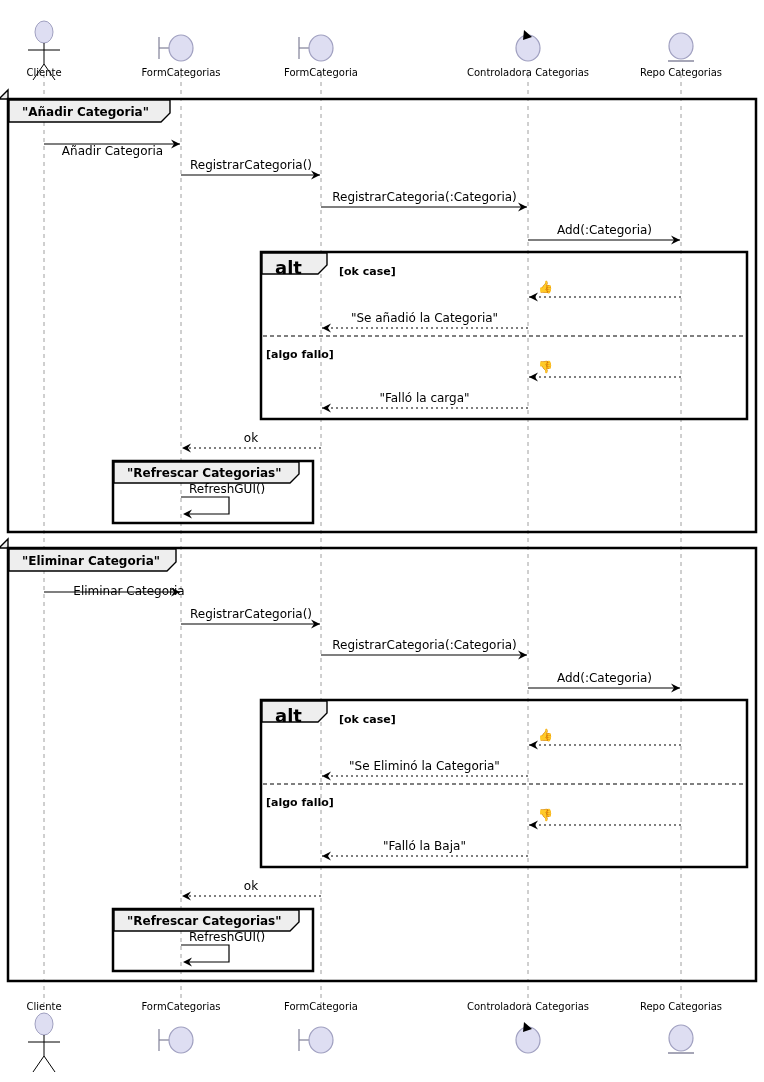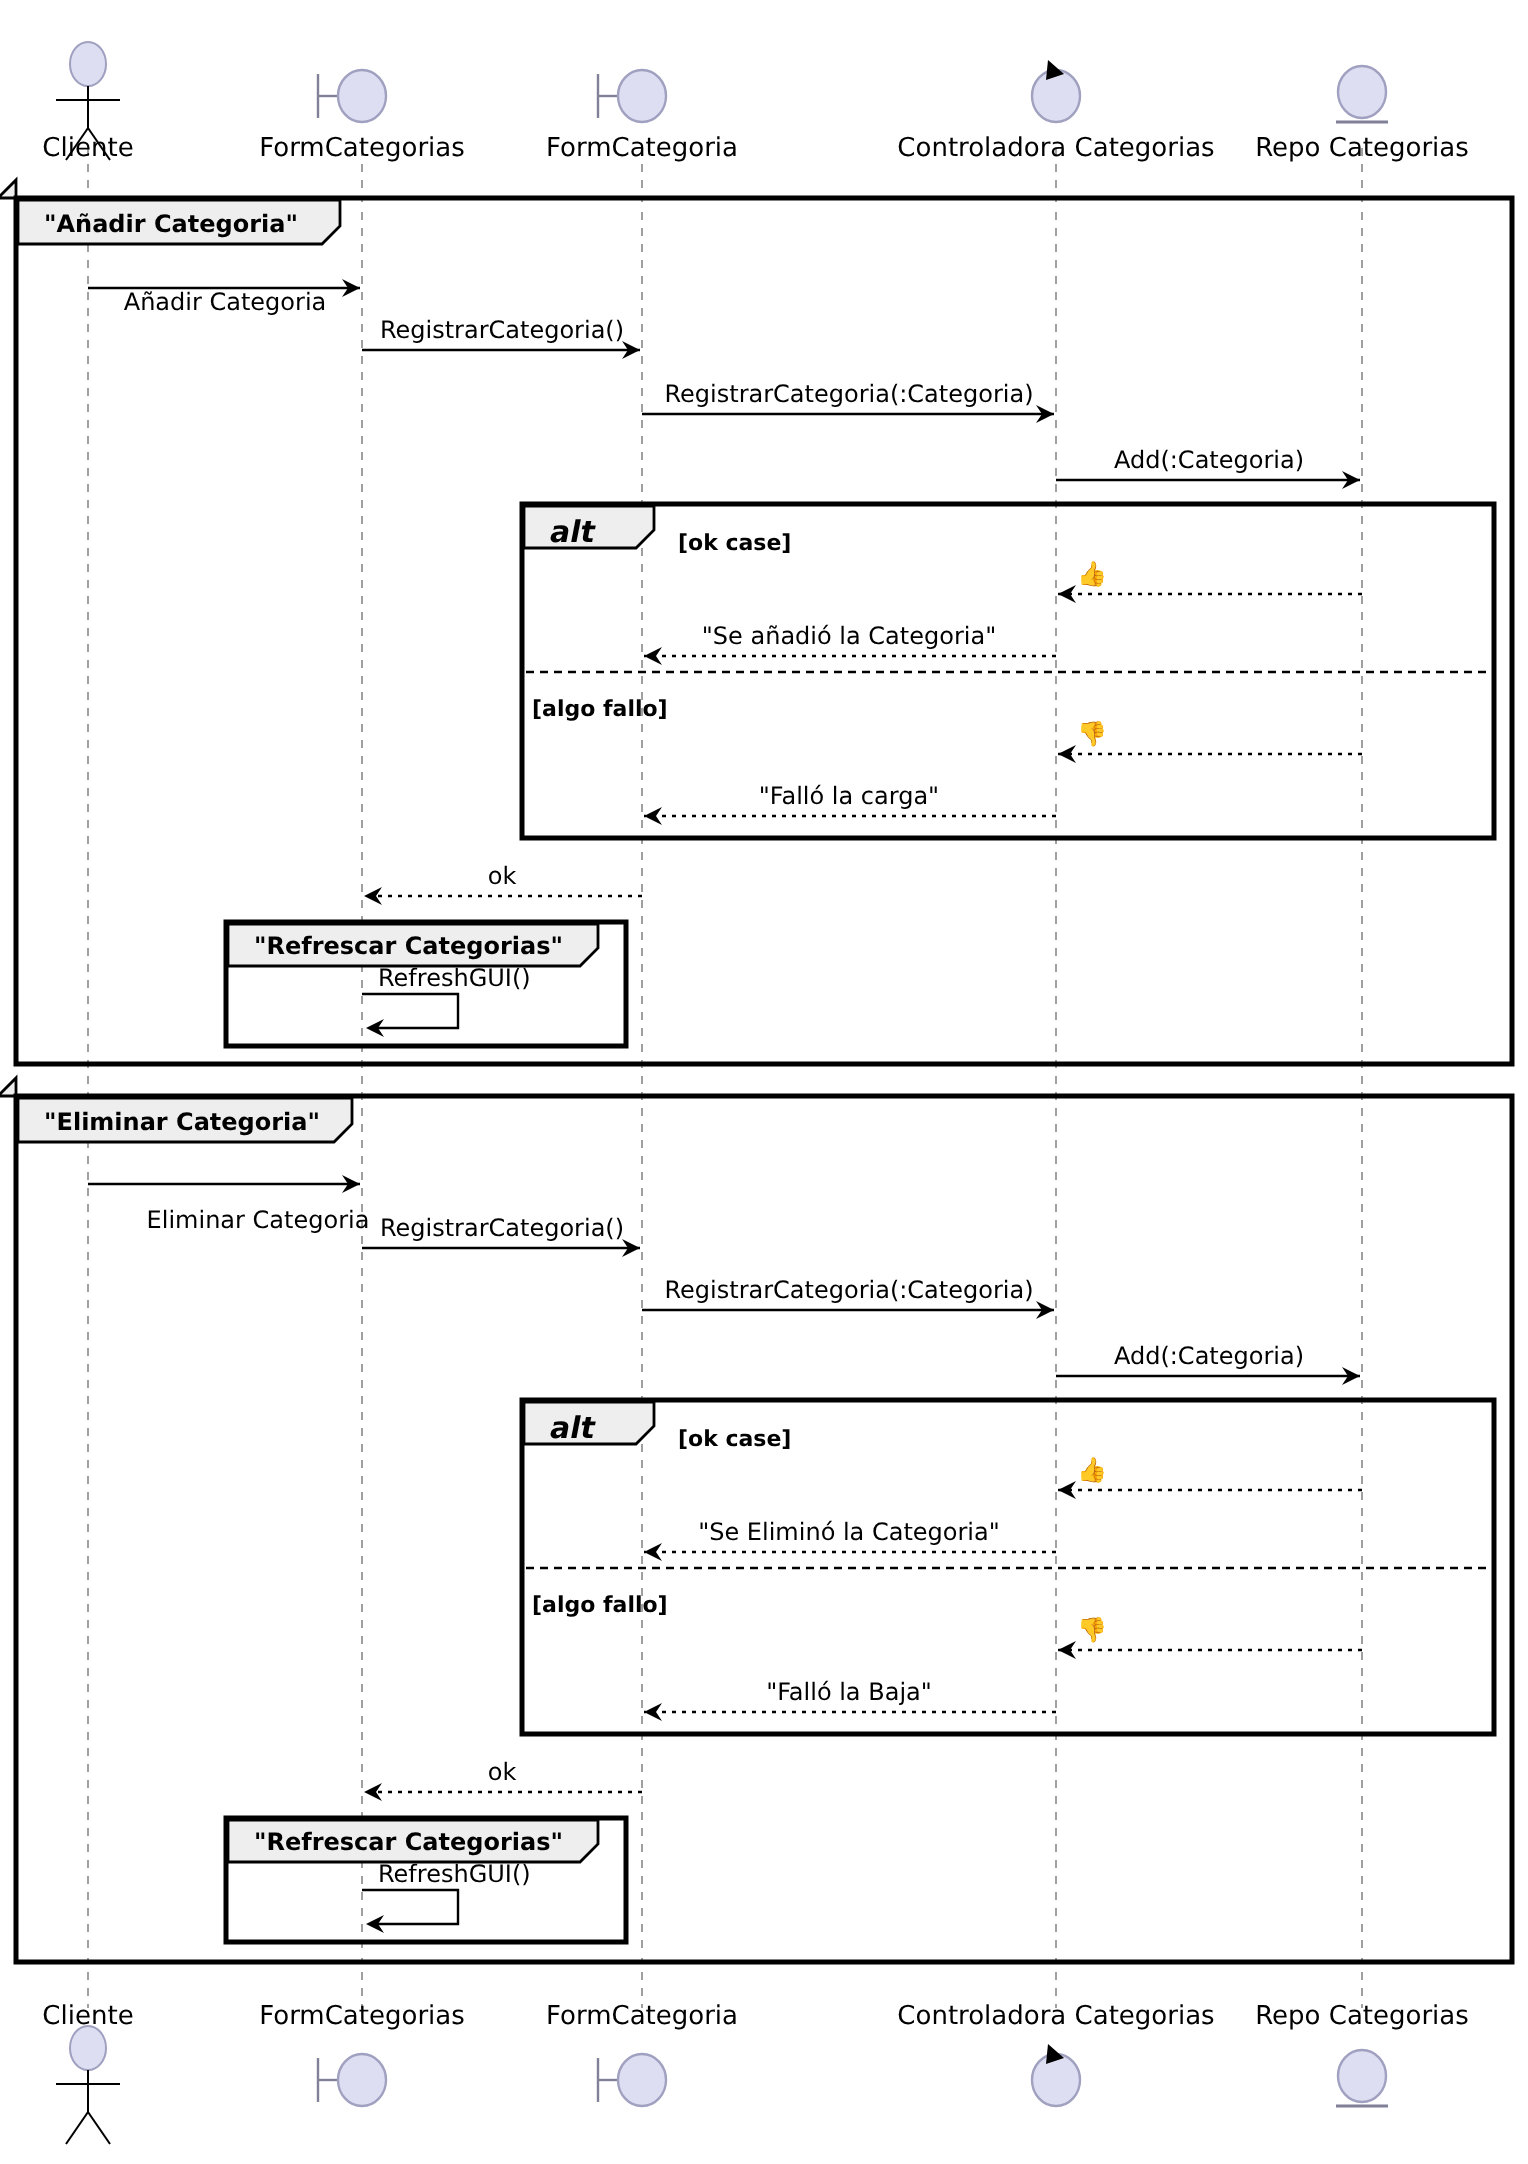--- a/index.html
+++ b/index.html
@@ -1,23 +1,23 @@
 <!DOCTYPE html>
 <html><head>
 <meta charset="utf-8">
 <style>
   html,body{margin:0;padding:0;background:#ffffff;}
   body{font-family:"DejaVu Sans","Liberation Sans",sans-serif;}
   #diagram{position:relative;width:764px;height:1082px;overflow:hidden;background:#fff;}
   #diagram svg{position:absolute;left:0;top:0;}
   .lbl{position:absolute;white-space:nowrap;color:#000;}
-  .participant-name{font-size:13px;}
+  .participant-name{font-size:10px;}
   .msg-label{font-size:12px;}
   .frag-title{font-size:12px;font-weight:bold;}
-  .frag-op{font-size:15px;font-weight:bold;font-style:italic;}
+  .frag-op{font-size:18px;font-weight:bold;}
   .frag-guard{font-size:11px;font-weight:bold;}
   .emoji{font-size:12px;}
 </style>
 </head>
 <body>
 
 <div id="diagram">
   <svg id="canvas" width="764" height="1082">
       <line x1="44" y1="74" x2="44" y2="1004" stroke="#A0A0A0" stroke-width="1" stroke-dasharray="4,4"></line>
       <line x1="181" y1="74" x2="181" y2="1004" stroke="#A0A0A0" stroke-width="1" stroke-dasharray="4,4"></line>
@@ -149,21 +149,21 @@
       <div class="lbl frag-op" style="left: 275px; top: 257px;">alt</div>
       <div class="lbl frag-guard" style="left: 339px; top: 265px;">[ok case]</div>
       <div class="lbl emoji" style="left: 546px; top: 280px; transform: translateX(-50%);">👍</div>
       <div class="lbl msg-label" style="left: 424.5px; top: 311px; transform: translateX(-50%);">"Se añadió la Categoria"</div>
       <div class="lbl frag-guard" style="left: 266px; top: 348px;">[algo fallo]</div>
       <div class="lbl emoji" style="left: 546px; top: 360px; transform: translateX(-50%);">👎</div>
       <div class="lbl msg-label" style="left: 424.5px; top: 391px; transform: translateX(-50%);">"Falló la carga"</div>
       <div class="lbl frag-title" style="left: 127px; top: 466px;">"Refrescar Categorias"</div>
       <div class="lbl msg-label" style="left: 189px; top: 482px;">RefreshGUI()</div>
       <div class="lbl frag-title" style="left: 22px; top: 553.5px;">"Eliminar Categoria"</div>
-      <div class="lbl msg-label" style="left: 112.5px; top: 603px; transform: translateX(-50%); padding-left: 33px;">Eliminar Categoria</div>
+      <div class="lbl msg-label" style="left: 112.5px; top: 584px; transform: translateX(-50%); padding-left: 33px;">Eliminar Categoria</div>
       <div class="lbl msg-label" style="left: 251px; top: 607px; transform: translateX(-50%);">RegistrarCategoria()</div>
       <div class="lbl msg-label" style="left: 424.5px; top: 638px; transform: translateX(-50%);">RegistrarCategoria(:Categoria)</div>
       <div class="lbl msg-label" style="left: 604.5px; top: 671px; transform: translateX(-50%);">Add(:Categoria)</div>
       <div class="lbl msg-label" style="left: 251px; top: 879px; transform: translateX(-50%);">ok</div>
       <div class="lbl frag-op" style="left: 275px; top: 705px;">alt</div>
       <div class="lbl frag-guard" style="left: 339px; top: 713px;">[ok case]</div>
       <div class="lbl emoji" style="left: 546px; top: 728px; transform: translateX(-50%);">👍</div>
       <div class="lbl msg-label" style="left: 424.5px; top: 759px; transform: translateX(-50%);">"Se Eliminó la Categoria"</div>
       <div class="lbl frag-guard" style="left: 266px; top: 796px;">[algo fallo]</div>
       <div class="lbl emoji" style="left: 546px; top: 808px; transform: translateX(-50%);">👎</div>

